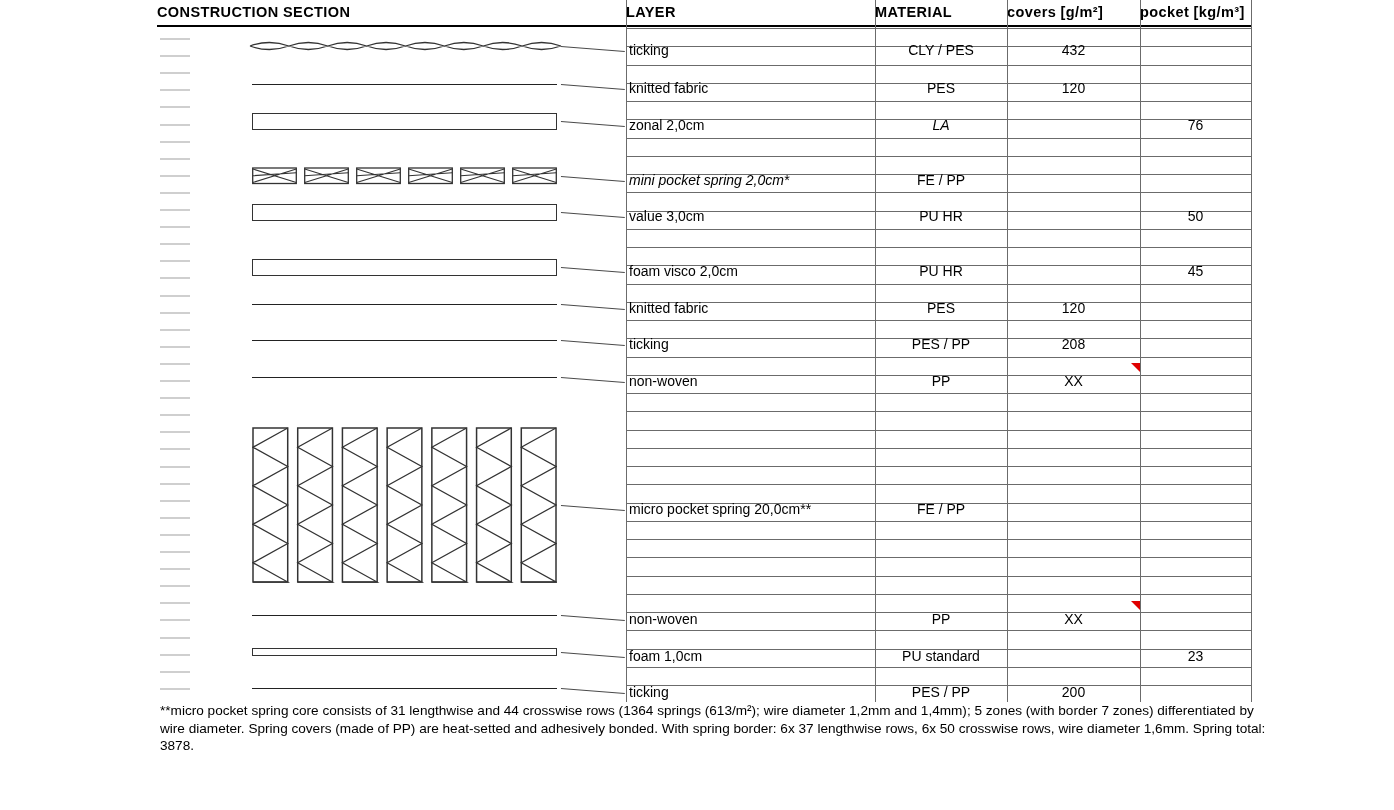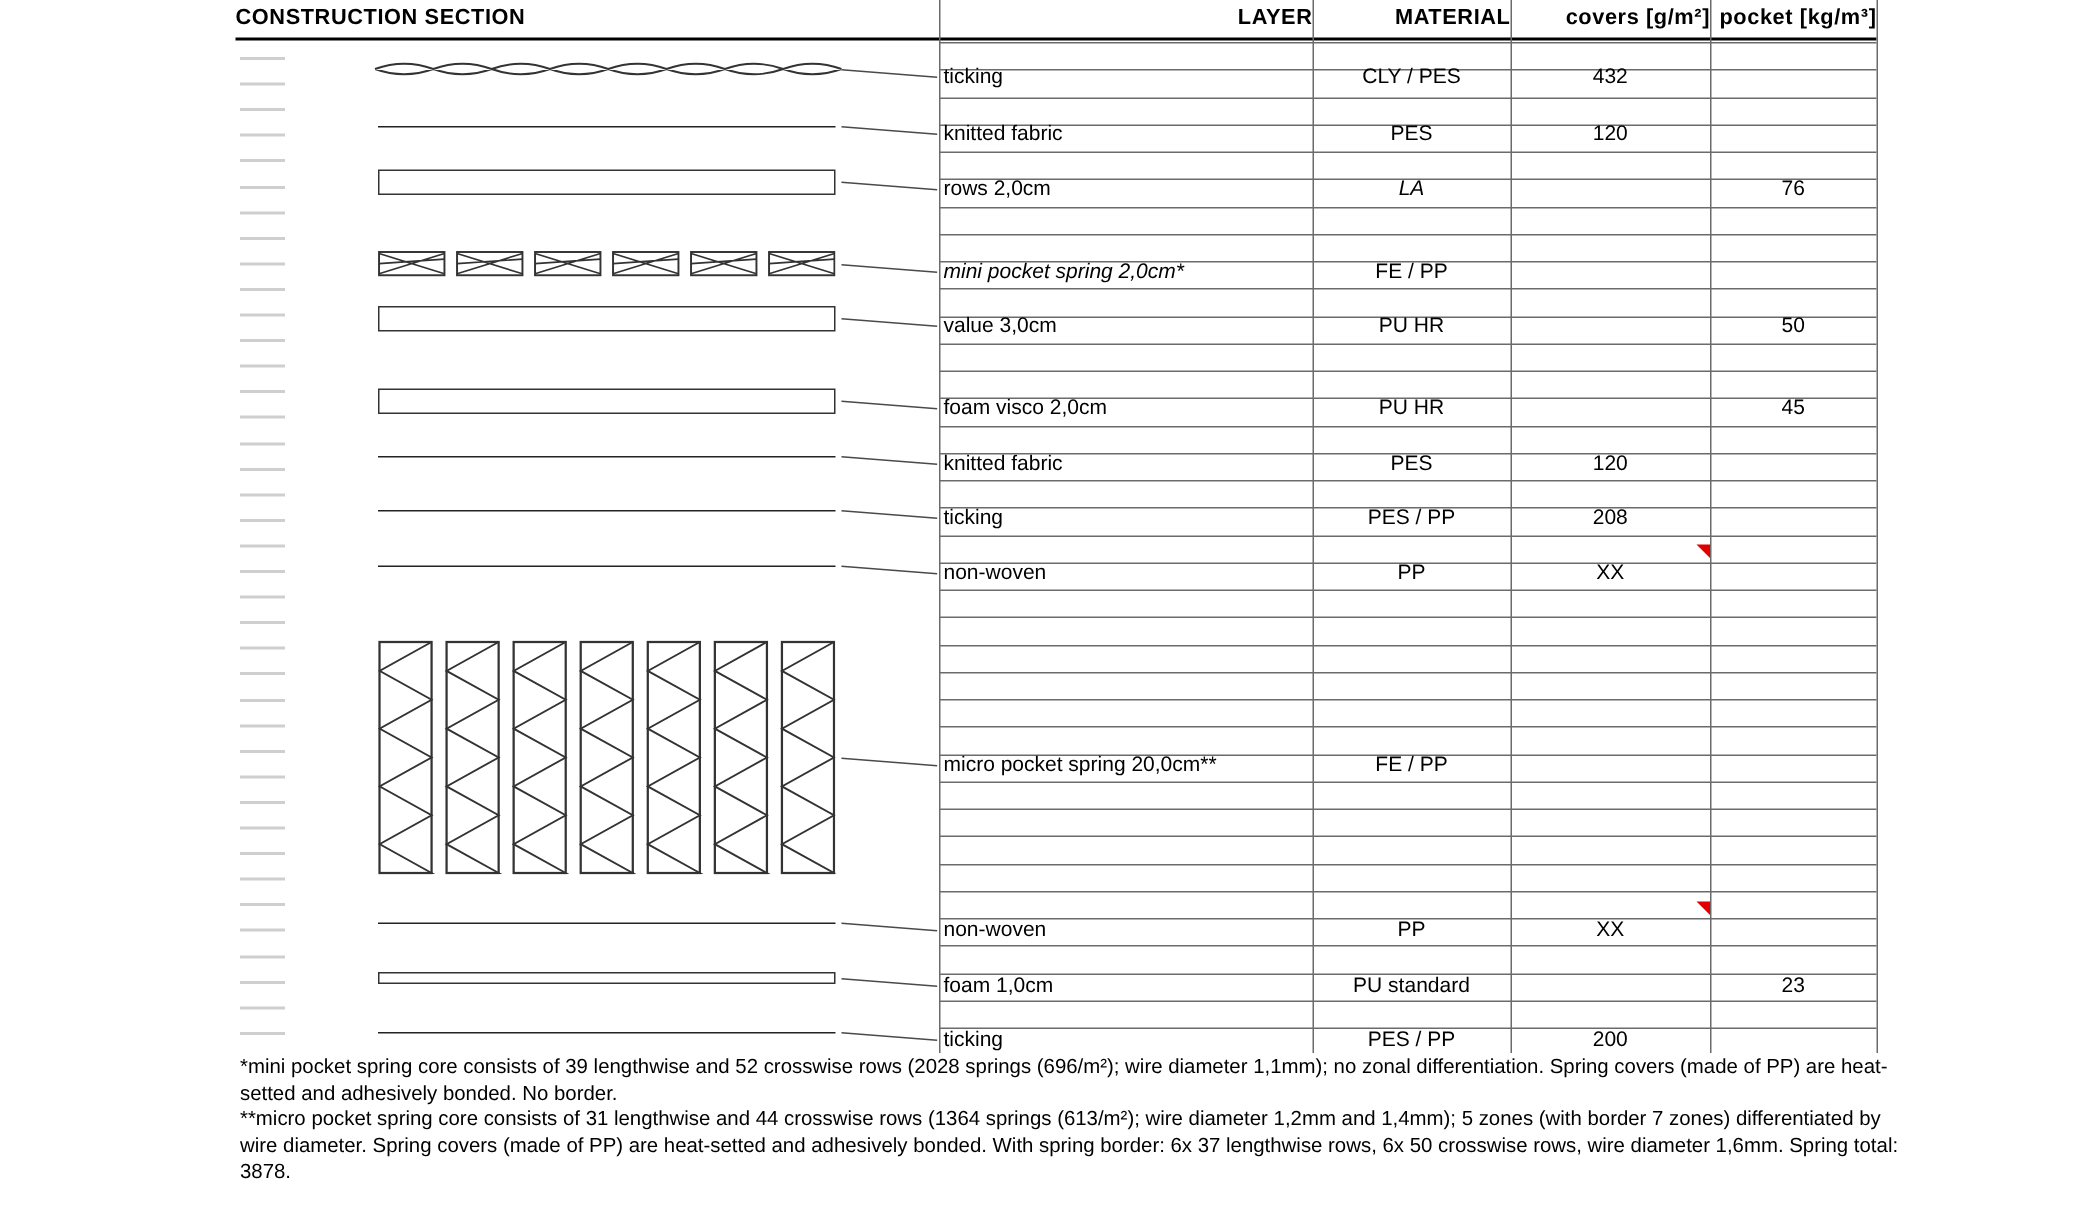--- a/index.html
+++ b/index.html
@@ -15,21 +15,21 @@
   
   .vline{position:absolute;width:1px;background:#6b6b6b;}
   .hline{position:absolute;height:1px;background:#6b6b6b;}
   .hline-strong{position:absolute;height:2px;background:#000;}
 
   
   .hdr{
     position:absolute;font-size:14.5px;font-weight:bold;
     letter-spacing:.4px;white-space:nowrap;
   }
-  .hdr.c{text-align:right;}
+  .hdr.c{text-align:left;}
 
   
   .cell{
     position:absolute;font-size:14px;white-space:nowrap;
     line-height:14px;
   }
   .cell.ctr{text-align:center;}
 
   
   .leader{position:absolute;height:1px;background:#4a4a4a;transform-origin:0 0;}
@@ -148,21 +148,21 @@
     <svg width="319" height="22" viewBox="0 0 319 22" style="position: absolute; left: 248px; top: 34px;">
       <path d="M2 12 Q21.4375 5 40.875 12 M2 12 Q21.4375 19 40.875 12 M40.875 12 Q60.3125 5 79.75 12 M40.875 12 Q60.3125 19 79.75 12 M79.75 12 Q99.1875 5 118.625 12 M79.75 12 Q99.1875 19 118.625 12 M118.625 12 Q138.0625 5 157.5 12 M118.625 12 Q138.0625 19 157.5 12 M157.5 12 Q176.9375 5 196.375 12 M157.5 12 Q176.9375 19 196.375 12 M196.375 12 Q215.8125 5 235.25 12 M196.375 12 Q215.8125 19 235.25 12 M235.25 12 Q254.6875 5 274.125 12 M235.25 12 Q254.6875 19 274.125 12 M274.125 12 Q293.5625 5 313 12 M274.125 12 Q293.5625 19 313 12 " fill="none" stroke="#333333" stroke-width="1.25"></path>
     </svg>
     <div class="leader" style="left: 561px; top: 46px; width: 64.195px; transform: rotate(4.46716deg);"></div>
     <div class="cell" style="left: 629px; top: 81px;">knitted fabric</div>
     <div class="cell ctr" style="left: 875px; top: 81px; width: 132px;">PES</div>
     <div class="cell ctr" style="left: 1007px; top: 81px; width: 133px;">120</div>
     <div class="cell ctr" style="left: 1140px; top: 81px; width: 111px;"></div>
     <div class="plainline" style="left: 252px; top: 84px; width: 305px;"></div>
     <div class="leader" style="left: 561px; top: 84px; width: 64.195px; transform: rotate(4.46716deg);"></div>
-    <div class="cell" style="left: 629px; top: 118px;">rows 2,0cm</div>
+    <div class="cell" style="left: 629px; top: 118px;">zonal 2,0cm</div>
     <div class="cell ctr" style="left: 875px; top: 118px; width: 132px; font-style: italic;">LA</div>
     <div class="cell ctr" style="left: 1007px; top: 118px; width: 133px;"></div>
     <div class="cell ctr" style="left: 1140px; top: 118px; width: 111px;">76</div>
     <div class="foambox" style="left: 252px; top: 112.5px; width: 305px; height: 17px;"></div>
     <div class="leader" style="left: 561px; top: 121px; width: 64.195px; transform: rotate(4.46716deg);"></div>
     <div class="cell" style="left: 629px; top: 173px; font-style: italic;">mini pocket spring 2,0cm*</div>
     <div class="cell ctr" style="left: 875px; top: 173px; width: 132px;">FE / PP</div>
     <div class="cell ctr" style="left: 1007px; top: 173px; width: 133px;"></div>
     <div class="cell ctr" style="left: 1140px; top: 173px; width: 111px;"></div>
     <svg width="305" height="20" viewBox="0 0 305 20" style="position: absolute; left: 252px; top: 166px;">
@@ -245,16 +245,15 @@
     <div class="cell ctr" style="left: 1140px; top: 649px; width: 111px;">23</div>
     <div class="foambox" style="left: 252px; top: 648px; width: 305px; height: 8px;"></div>
     <div class="leader" style="left: 561px; top: 652px; width: 64.195px; transform: rotate(4.46716deg);"></div>
     <div class="cell" style="left: 629px; top: 685px;">ticking</div>
     <div class="cell ctr" style="left: 875px; top: 685px; width: 132px;">PES / PP</div>
     <div class="cell ctr" style="left: 1007px; top: 685px; width: 133px;">200</div>
     <div class="cell ctr" style="left: 1140px; top: 685px; width: 111px;"></div>
     <div class="plainline" style="left: 252px; top: 688px; width: 305px;"></div>
     <div class="leader" style="left: 561px; top: 688px; width: 64.195px; transform: rotate(4.46716deg);"></div>
     <div id="notes" style="position: absolute; left: 160px; top: 702px; width: 1110px; font-size: 13.6px; line-height: 17.6px;">
-      <div>*mini pocket spring core consists of 39 lengthwise and 52 crosswise rows (2028 springs (696/m²); wire diameter 1,1mm); no zonal differentiation. Spring covers (made of PP) are heat-setted and adhesively bonded. No border.</div>
       <div>**micro pocket spring core consists of 31 lengthwise and 44 crosswise rows (1364 springs (613/m²); wire diameter 1,2mm and 1,4mm); 5 zones (with border 7 zones) differentiated by wire diameter. Spring covers (made of PP) are heat-setted and adhesively bonded. With spring border: 6x 37 lengthwise rows, 6x 50 crosswise rows, wire diameter 1,6mm. Spring total: 3878.</div>
     </div>
   </div>
 
 </body></html>

